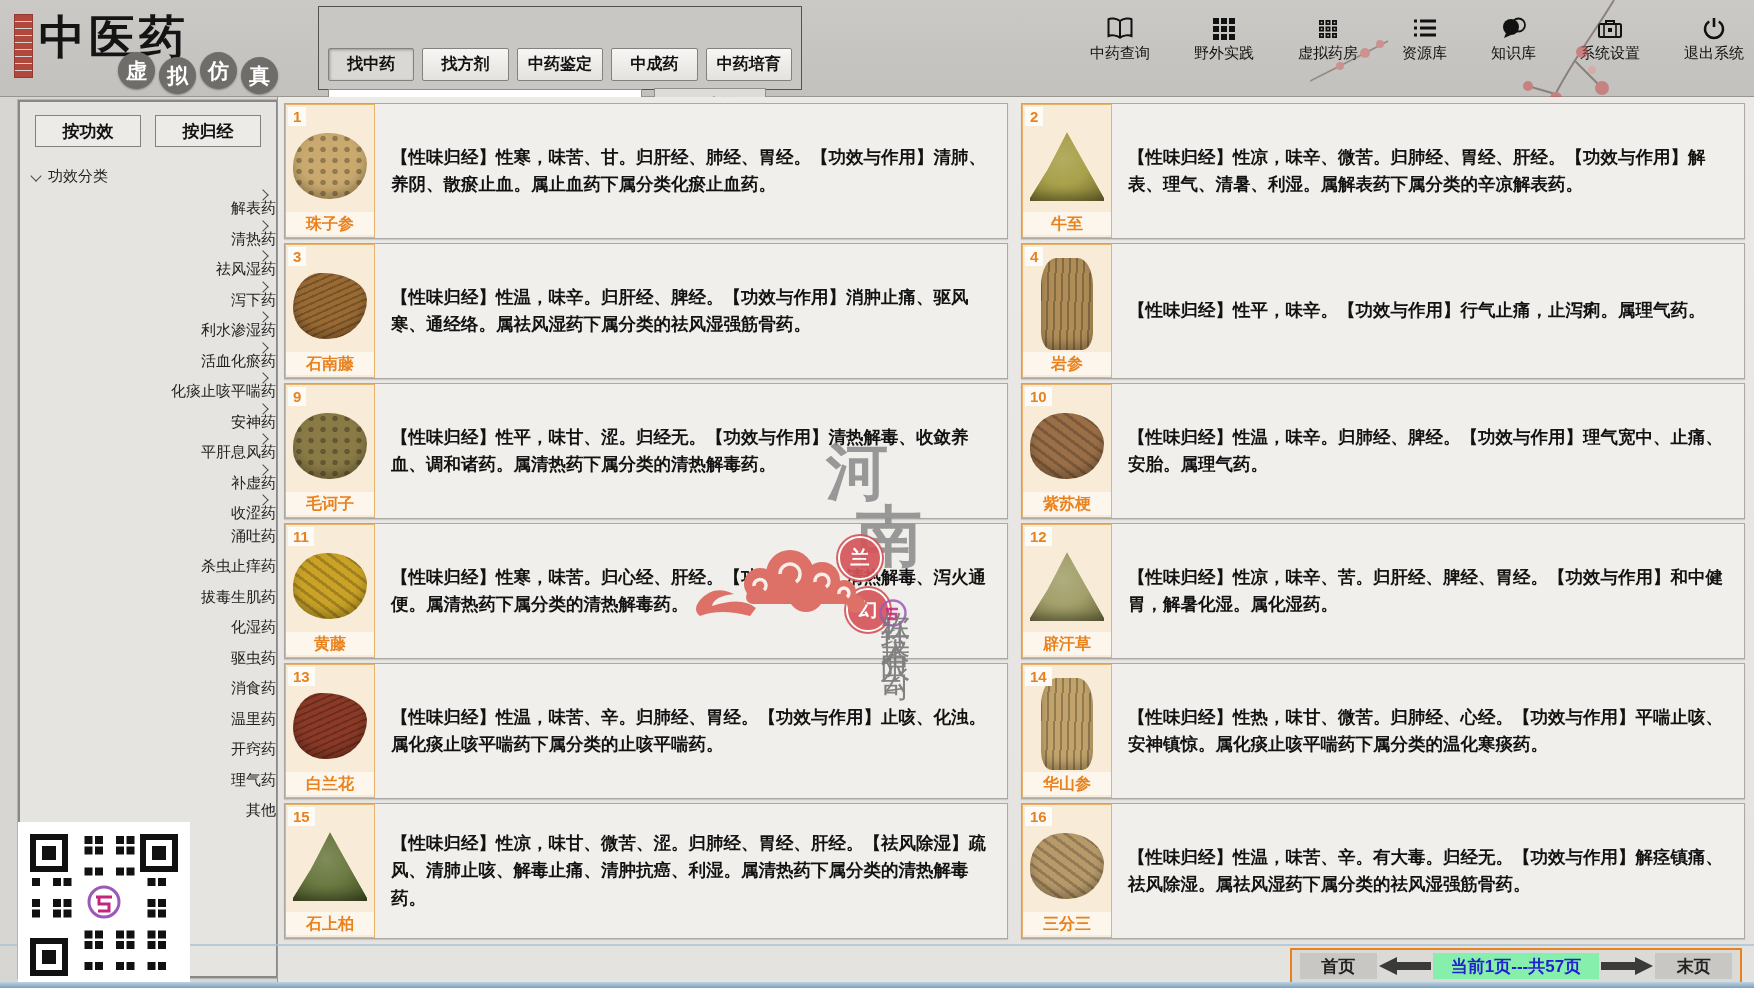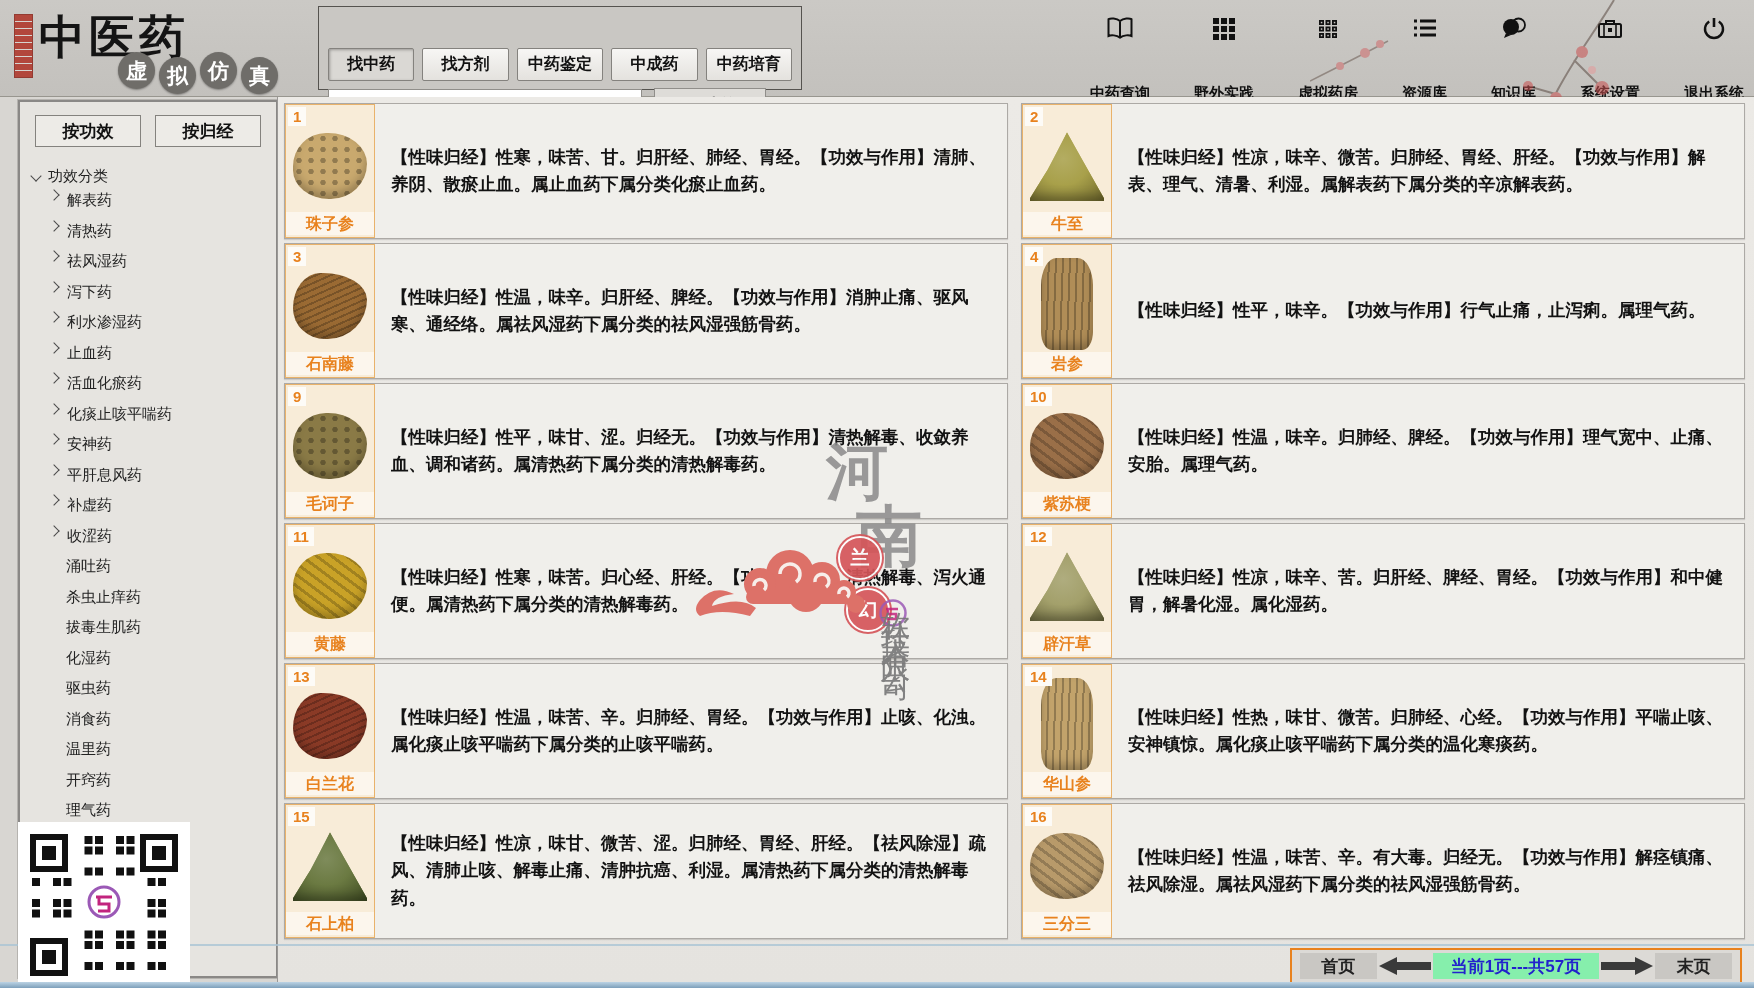--- a/index.html
+++ b/index.html
@@ -25,32 +25,32 @@
     background:linear-gradient(#f7f6f4,#e4e2de);border:1px solid #84827e;border-radius:2px;margin-top:34px;}
   .tab.active{background:#dad8d4;box-shadow:inset 1px 1px 3px rgba(0,0,0,.3);}
   .query-row{display:flex;align-items:center;padding:3px 9px;}
   .search-input{width:296px;height:30px;border:1px solid #908e8a;background:#fff;
     font-size:15px;padding:0 8px;color:#333;}
   .search-input::placeholder{color:#8a8a8a;font-style:italic;}
   .search-btn{margin-left:12px;width:112px;height:34px;border:1px solid #908e8a;background:#dedcd8;
     font-size:17px;font-weight:700;display:flex;align-items:center;justify-content:center;gap:7px;cursor:pointer;}
   .nav{position:absolute;right:10px;top:16px;display:flex;align-items:flex-end;gap:44px;}
   .nav-item{display:flex;flex-direction:column;align-items:center;gap:4px;cursor:pointer;}
-  .nav-item .lbl{font-size:15px;font-weight:700;color:#111;white-space:nowrap;margin-top:40px;}
+  .nav-item .lbl{font-size:15px;font-weight:400;color:#111;white-space:nowrap;}
   
   .blossoms{position:absolute;pointer-events:none;opacity:.55;}
   
   .sidebar{position:absolute;left:18px;top:100px;width:260px;height:878px;
     background:#e6e4e0;border:2px solid #8a8886;outline:1px solid #b5b3af;box-sizing:border-box;}
   .filter-row{display:flex;justify-content:center;gap:14px;margin:13px 0 10px 0;}
   .filter-btn{width:106px;height:32px;font-size:17px;font-weight:700;color:#111;cursor:pointer;
     background:#edebe7;border:1px solid #84827e;}
   .tree{padding:4px 0 0 8px;font-size:15px;color:#222;}
   .tree-root{display:flex;align-items:center;height:30px;padding-left:4px;cursor:pointer;}
-  .tree-item{display:flex;align-items:flex-start;height:30.5px;padding-left:22px;cursor:pointer;}
+  .tree-item{display:flex;align-items:flex-end;height:30.5px;padding-left:22px;cursor:pointer;flex-direction:column;}
   .tree-item.leaf{padding-left:38px;}
   .chev{display:inline-block;width:7px;height:7px;border-right:1.6px solid #4a4a4a;
     border-bottom:1.6px solid #4a4a4a;margin-right:9px;transform:rotate(-45deg);flex:none;}
   .chev.down{transform:rotate(45deg);margin-right:8px;}
   
   .content-bg{position:absolute;left:277px;top:97px;width:1477px;height:886px;
     background:linear-gradient(#eceae6,#e5e3df);border-left:1px solid #9a9896;}
   .herb-grid{position:absolute;left:284px;top:103px;width:1461px;
     display:grid;grid-template-columns:1fr 1fr;column-gap:13px;row-gap:4px;grid-auto-rows:136px;}
   .card{display:flex;background:#f0efeb;border:1px solid #aca9a5;box-shadow:0 1px 1px rgba(0,0,0,.12);cursor:pointer;}
@@ -275,24 +275,20 @@
             <span class="chev"></span>
             <span>祛风湿药</span>
           </div>
           <div class="tree-item">
             <span class="chev"></span>
             <span>泻下药</span>
           </div>
           <div class="tree-item">
             <span class="chev"></span>
             <span>利水渗湿药</span>
-          </div>
-          <div class="tree-item">
-            <span class="chev"></span>
-            <span>止血药</span>
           </div>
           <div class="tree-item">
             <span class="chev"></span>
             <span>活血化瘀药</span>
           </div>
           <div class="tree-item">
             <span class="chev"></span>
             <span>化痰止咳平喘药</span>
           </div>
           <div class="tree-item">

